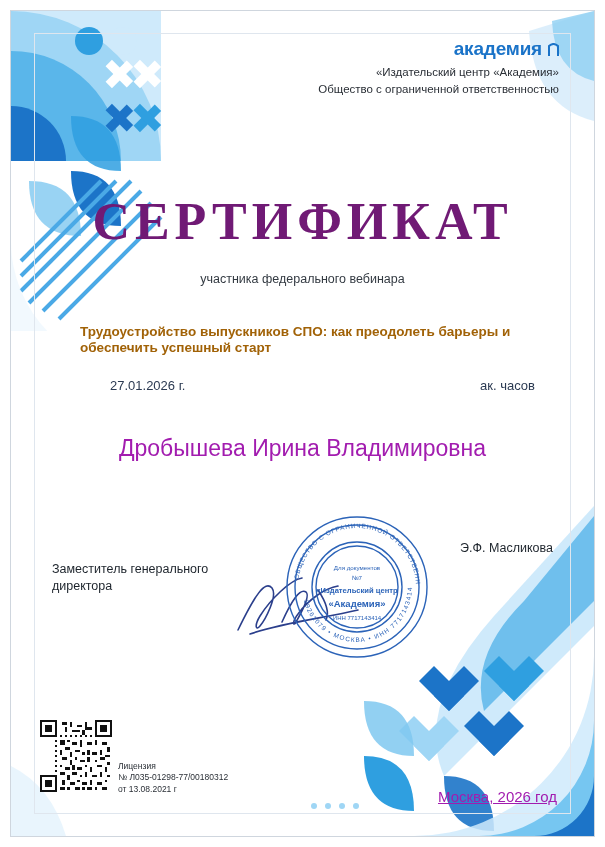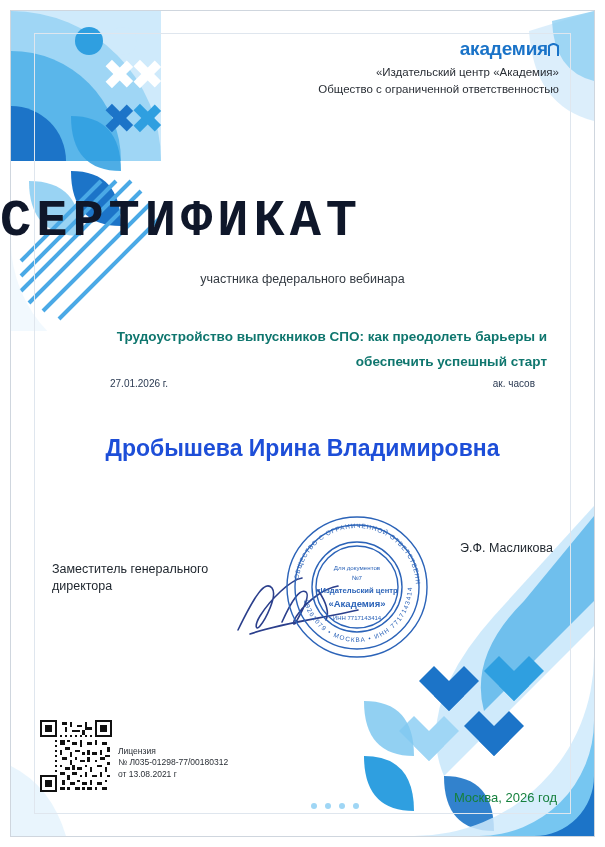--- a/index.html
+++ b/index.html
@@ -53,20 +53,21 @@
   .deco-br { right: 11px; bottom: 11px; width: 300px; height: 330px; }
   .deco-bl { left: 11px; bottom: 11px; width: 120px; height: 130px; }
 
   
   .brand {
     position: absolute;
     right: 46px;
     top: 38px;
     display: flex;
     align-items: center;
+    gap: 6px;
   }
   .brand-logo-text {
     font-size: 19px;
     color: #1a73c8;
     font-weight: bold;
     letter-spacing: -0.2px;
   }
   .brand-mark {
     width: 11px;
     height: 13px;
@@ -82,69 +83,70 @@
     line-height: 17px;
     width: 320px;
   }
 
   
   .cert-title {
     position: absolute;
     left: 0;
     right: 0;
     top: 196px;
-    font-family: Liberation Mono, monospace;
+    text-align: center;
+    font-family: Liberation Serif, serif;
     font-size: 52px;
     font-weight: bold;
     letter-spacing: 5px;
-    color: #0f172a;
+    color: #701a75;
     line-height: 1;
   }
   .cert-subtitle {
     position: absolute;
     left: 0;
     right: 0;
     top: 272px;
     text-align: center;
     font-size: 12.5px;
     color: #333a42;
   }
 
   .webinar-title {
     position: absolute;
     left: 80px;
     right: 58px;
     top: 324px;
-    text-align: right;
+    text-align: left;
     font-size: 13.5px;
     font-weight: bold;
-    color: #0f766e;
-    line-height: 25px;
+    color: #a16207;
+    line-height: 16px;
   }
 
   .meta-row {
     position: absolute;
     left: 110px;
     right: 70px;
     top: 378px;
     display: flex;
     justify-content: space-between;
-    font-size: 10px;
+    font-size: 13px;
     color: #2b3a52;
   }
 
   .participant {
     position: absolute;
     left: 0;
     right: 0;
     top: 435px;
     text-align: center;
     font-size: 23px;
-    font-weight: bold;
-    color: #1d4ed8;
+    font-weight: normal;
+    color: #a21caf;
   }
 
   
   .sig-left {
     position: absolute;
     left: 52px;
     top: 541px;
     font-size: 12.5px;
     color: #1c232b;
     line-height: 17px;
@@ -180,31 +182,32 @@
     position: absolute;
     left: 40px;
     bottom: 55px;
     width: 72px;
     height: 72px;
     background: #fff;
   }
   .license {
     position: absolute;
     left: 118px;
-    bottom: 67px;
+    bottom: 52px;
     font-size: 8.5px;
     color: #2a2f36;
     line-height: 11.5px;
   }
   .city {
     position: absolute;
     right: 48px;
     bottom: 42px;
-    font-size: 13px;
-    color: #15803d;
+    font-size: 15px;
+    color: #a21caf;
+    text-decoration: underline;
   }
 </style>
 </head>
 <body>
 
 <div class="page">
 
   <svg class="deco deco-tl" viewBox="0 0 250 320" xmlns="http://www.w3.org/2000/svg">
     <defs>
       <linearGradient id="g1" x1="0" y1="0" x2="1" y2="1">

